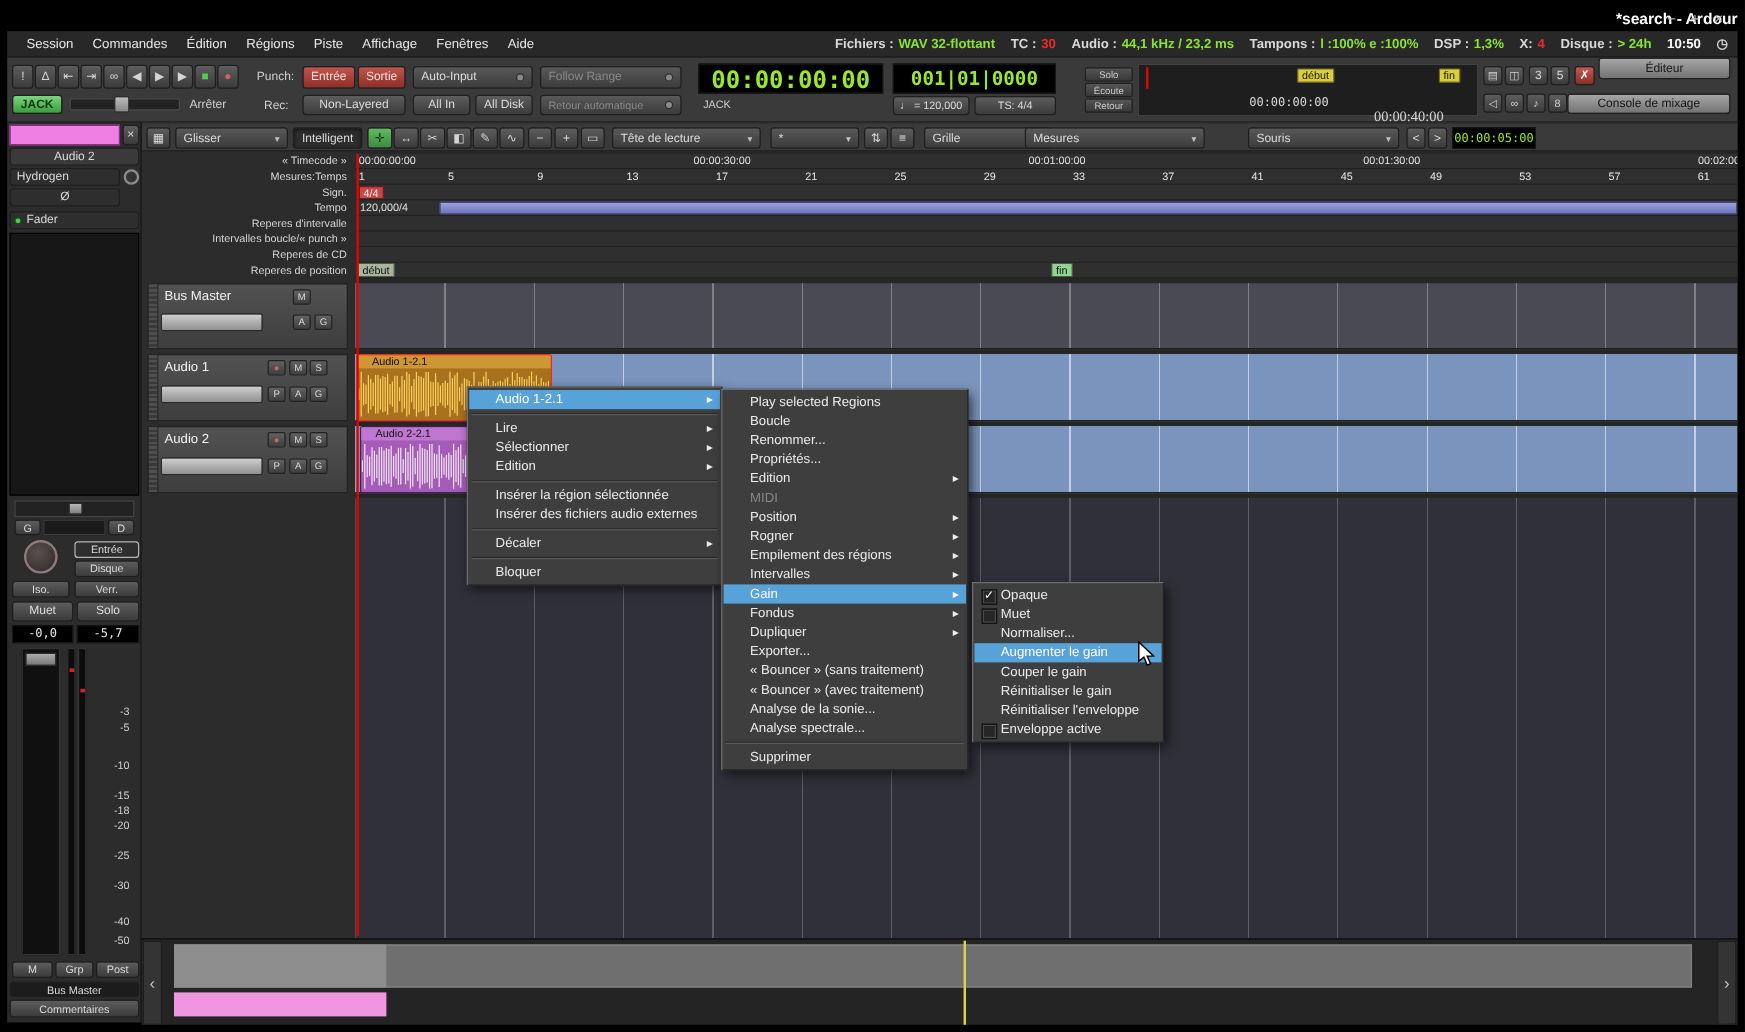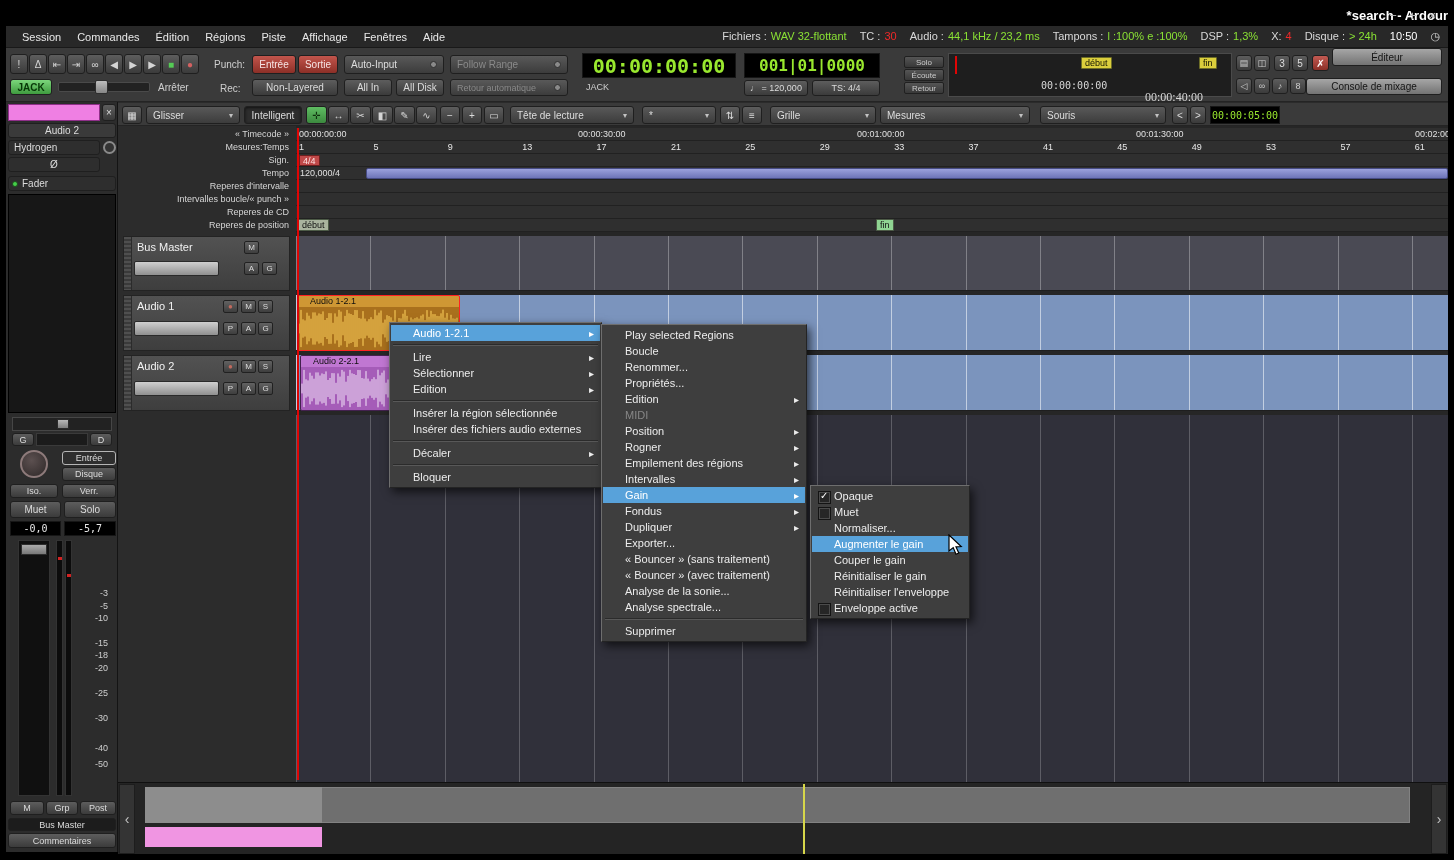--- a/index.html
+++ b/index.html
@@ -17,39 +17,39 @@
 .l{position:absolute;font-size:10px;color:#cfcfcf;white-space:nowrap}
 .dot{width:7px;height:7px;border-radius:50%;background:#8a8a8a;border:1px solid #2e2e2e;margin-left:auto}
 .tb{position:absolute;width:15px;height:13px;display:flex;align-items:center;justify-content:center;background:linear-gradient(#626262,#3e3e3e);border:1px solid #212121;border-radius:2px;font-size:8px;color:#ddd}
 .hslider{position:absolute;background:linear-gradient(#cfcfcf,#909090);border:1px solid #2a2a2a;border-radius:2px}
 
 .titlebar{position:absolute;left:6px;top:5px;right:6px;height:21px;background:#000;display:flex;align-items:center;justify-content:flex-end}
 .title{color:#fff;font-weight:bold;font-size:13px}
 .winbtns{position:absolute;right:12px;top:0;height:100%;display:flex;gap:12px;align-items:center;color:#b5b5b5;font-size:13px}
 .menubar{position:absolute;left:6px;top:26px;right:6px;height:22px;background:#282828;border-bottom:1px solid #191919;display:flex;align-items:center;padding:0 8px}
 .mb-item{padding:2px 8px;font-size:11px;color:#e8e8e8}
-.statusline{margin-left:auto;display:flex;gap:13px;font-size:11px;font-weight:normal;color:#d9d9d9}
+.statusline{margin-left:auto;display:flex;gap:13px;align-items:center;font-size:11px;font-weight:bold;color:#d9d9d9}
 .seg{display:flex;gap:4px;white-space:nowrap}
 .seg[data-color="green"] .sv{color:#8ae234}
 .seg[data-color="red"] .sv{color:#ef2929}
 .transport{position:absolute;left:6px;top:48px;width:1442px;height:54px;background:#3a3a3a;border-bottom:1px solid #242424}
 .tpbtn{width:18px;height:20px;display:flex;align-items:center;justify-content:center;background:linear-gradient(#5d5d5d,#3b3b3b);border:1px solid #1f1f1f;border-radius:3px;color:#d5d5d5;font-size:10px}
 .tpbtn[data-cls="green"]{color:#55cb55}
 .tpbtn[data-cls="red"]{color:#d46161}
 .monbtn{width:40px;height:12px;display:flex;align-items:center;justify-content:center;background:linear-gradient(#555,#383838);border:1px solid #202020;border-radius:2px;font-size:8px;color:#ccc}
 .ibtn{width:16px;height:16px;display:flex;align-items:center;justify-content:center;background:linear-gradient(#5d5d5d,#3b3b3b);border:1px solid #1f1f1f;border-radius:3px;color:#cfcfcf;font-size:9px}
 .mini{position:absolute;background:#1e1e1e;border:1px solid #4a4a4a}
 .mtag{position:absolute;height:12px;line-height:11px;font-size:9px;color:#161600;padding:0 3px;background:#dbce3c;border:1px solid #6d6d27;border-radius:1px}
 .toolbar2{position:absolute;left:118px;top:102px;width:1330px;height:24px;background:#3a3a3a;border-top:1px solid #2b2b2b;border-bottom:1px solid #242424}
 .toolbtn{width:21px;height:18px;display:flex;align-items:center;justify-content:center;background:linear-gradient(#5d5d5d,#3b3b3b);border:1px solid #1f1f1f;border-radius:3px;color:#d5d5d5;font-size:10px}
 .toolbtn[data-cls="grab"]{background:linear-gradient(#5fbd62,#3c8a3f);color:#10320f}
 
 .sidebar{position:absolute;left:6px;top:102px;width:112px;height:750px;background:#2c2c2c;border-right:1px solid #141414}
 .sc{display:block;height:10px;line-height:10px;font-size:9px;color:#cfcfcf;text-align:right;width:30px}
-.sc:nth-of-type(1){margin-top:48px}.sc:nth-of-type(2){margin-top:3px}.sc:nth-of-type(3){margin-top:2px}
+.sc:nth-of-type(1){margin-top:48px}.sc:nth-of-type(2){margin-top:3px}.sc:nth-of-type(3){margin-top:22px}
 .sc:nth-of-type(4){margin-top:15px}.sc:nth-of-type(5){margin-top:2px}.sc:nth-of-type(6){margin-top:3px}
 .sc:nth-of-type(7){margin-top:15px}.sc:nth-of-type(8){margin-top:15px}.sc:nth-of-type(9){margin-top:20px}
 .sc:nth-of-type(10){margin-top:6px}
 
 .editor{position:absolute;left:118px;top:126px;width:1330px;height:656px;background:#2c2c2c;overflow:hidden}
 .rlabel{height:13px;line-height:13px;font-size:9px;color:#d6d6d6;text-align:right;padding-right:5px;white-space:nowrap}
 .canvas{position:absolute;left:178px;top:0;right:0;height:656px;background:#262626;overflow:hidden}
 .rrow{position:relative;height:13px;background:#2f2f2f;border-bottom:1px solid #212121;overflow:hidden}
 .ttick{flex:0 0 279px;font-size:9px;color:#e0e0e0;padding-left:3px;line-height:12px}
 .mnum{flex:0 0 74.4px;font-size:9px;color:#e8e8e8;padding-left:3px;line-height:12px}
@@ -338,21 +338,21 @@
   <button class="btn" style="left:602px;top:3px;width:20px;height:18px">
       <span>⇅</span>
     </button>
   <button class="btn" style="left:624px;top:3px;width:20px;height:18px">
       <span>≡</span>
     </button>
   <div class="combo" style="left:652px;top:3px;width:106px;height:18px">
       <span>Grille</span>
       <span class="chev">▾</span>
     </div>
-  <div class="combo" style="left:762px;top:3px;width:150px;height:18px">
+  <div class="combo" style="left:736px;top:3px;width:150px;height:18px">
       <span>Mesures</span>
       <span class="chev">▾</span>
     </div>
   <div class="combo" style="left:922px;top:3px;width:126px;height:18px">
       <span>Souris</span>
       <span class="chev">▾</span>
     </div>
   <button class="btn" style="left:1054px;top:3px;width:16px;height:18px">
       <span>&lt;</span>
     </button>

